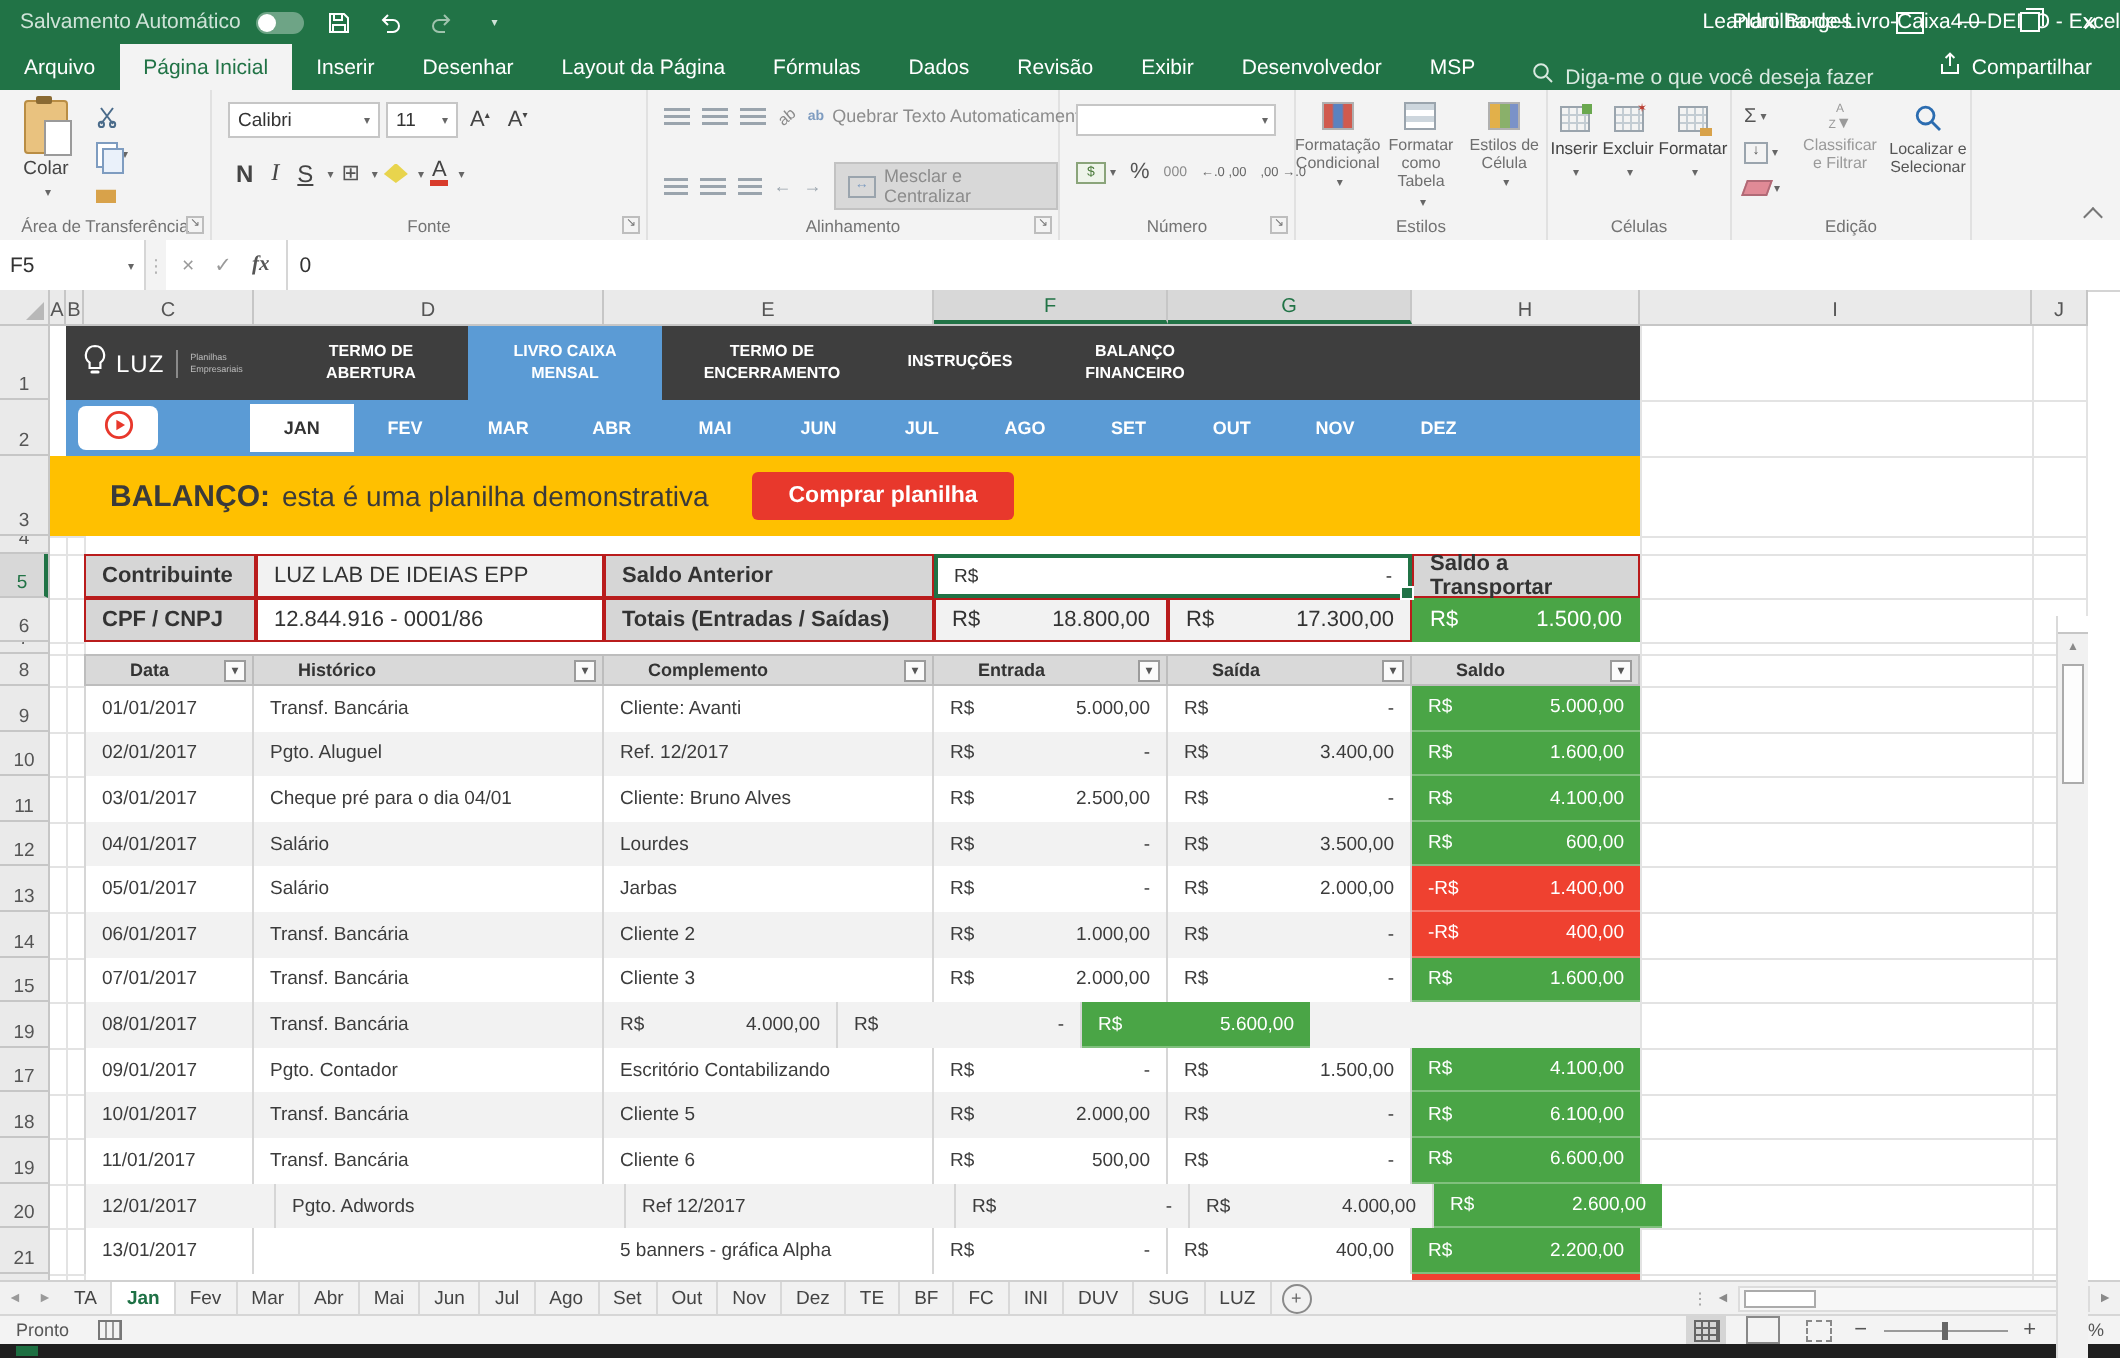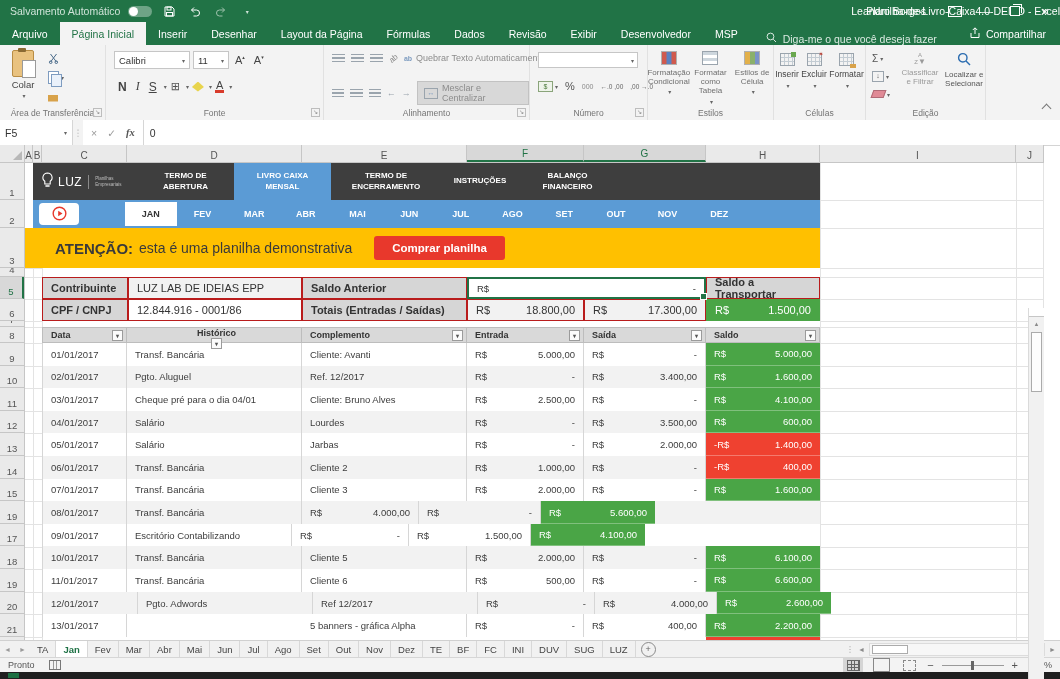--- a/index.html
+++ b/index.html
@@ -135,21 +135,21 @@
   .ibox.shade{background:#f2f2f2}
   .ibox.money{justify-content:space-between}
   .ibox.green{background:#4aa546;color:#fff;justify-content:space-between;border-color:#4aa546}
   .r5{top:114px;height:22px}.r6{top:136px;height:22px}
   .px17{left:17px;width:86px}.px103{left:103px;width:174px}.px277{left:277px;width:165px}
   .px442{left:442px;width:117px}.px559{left:559px;width:122px}.px681{left:681px;width:114px}
   .selcell{position:absolute;left:442px;top:114px;width:239px;height:22px;border:2px solid #217346;background:#fff;z-index:4;display:flex;align-items:center;justify-content:space-between;padding:0 8px;font-size:9.5px;box-sizing:border-box}
   .selcell .handle{position:absolute;right:-3px;bottom:-3px;width:5px;height:5px;background:#217346;border:1px solid #fff}
   .xtable{position:absolute;left:17px;top:164px;width:778px;z-index:2;font-size:9.5px}
   .thr{display:flex;height:16px}
-  .th{box-sizing:border-box;background:#d9d9d9;border:1px solid #bdbdbd;border-left:none;display:flex;align-items:center;justify-content:space-between;font-weight:700;font-size:9px;padding:0 3px 0 8px;color:#333;flex:none}
+  .th{box-sizing:border-box;background:#d9d9d9;border:1px solid #bdbdbd;border-left:none;display:flex;align-items:center;justify-content:space-between;font-weight:700;font-size:9px;padding:0 3px 0 22px;color:#333;flex:none}
   .th:first-child{border-left:1px solid #bdbdbd}
   .filterbox{width:11px;height:11px;background:#fbfbfb;border:1px solid #9b9b9b;font-size:6px;display:flex;align-items:center;justify-content:center;color:#555;box-sizing:border-box;flex:none}
   .tbody .tr{display:flex;height:22.6154px;box-sizing:border-box}
   .tbody .tr.alt{background:#f2f2f2}
   .td{box-sizing:border-box;display:flex;align-items:center;border-right:1px solid #d6d6d6;padding:0 8px;flex:none;overflow:hidden;white-space:nowrap;color:#3c3c3c}
   .td:first-child{border-left:1px solid #d6d6d6}
   .td.money{justify-content:space-between}
   .td.saldo{color:#fff;justify-content:space-between;border-right:none;border-bottom:1px solid rgba(255,255,255,.3)}
   .td.saldo.pos{background:#4aa546}
   .td.saldo.neg{background:#ef4130}
@@ -592,21 +592,21 @@
             <div class="month">JUL</div>
             <div class="month">AGO</div>
             <div class="month">SET</div>
             <div class="month">OUT</div>
             <div class="month">NOV</div>
             <div class="month">DEZ</div>
           </div>
       </div>
 
       <div class="bar-warn">
-        <span class="warn-strong">ATENÇÃO:</span>
+        <span class="warn-strong">BALANÇO:</span>
         <span class="warn-text">esta é uma planilha demonstrativa</span>
         <span class="buybtn">Comprar planilha</span>
       </div>
 
       <div class="ibox lbl r5 px17">Contribuinte</div>
       <div class="ibox shade r5 px103" style="width:174px">LUZ LAB DE IDEIAS EPP</div>
       <div class="ibox lbl r5 px277">Saldo Anterior</div>
       <div class="ibox lbl r5 px681">Saldo a Transportar</div>
 
       <div class="ibox lbl r6 px17">CPF / CNPJ</div>
@@ -630,21 +630,21 @@
         <span>-</span>
         <span class="handle"></span>
       </div>
 
       <div class="xtable">
         <div class="thr">
             <div class="th" style="width: 85px;">
               <span class="thl">Data</span>
               <span class="filterbox">▾</span>
             </div>
-            <div class="th" style="width: 175px; flex-direction: column;">
+            <div class="th" style="width: 175px;">
               <span class="thl">Histórico</span>
               <span class="filterbox">▾</span>
             </div>
             <div class="th" style="width: 165px;">
               <span class="thl">Complemento</span>
               <span class="filterbox">▾</span>
             </div>
             <div class="th" style="width: 117px; align-items: center;">
               <span class="thl">Entrada</span>
               <span class="filterbox">▾</span>
@@ -789,20 +789,21 @@
                 <span class="cur">R$</span>
                 <span class="amt">-</span>
               </div>
               <div class="td saldo pos" style="width: 114px;">
                 <span class="cur">R$</span>
                 <span class="amt">5.600,00</span>
               </div>
             </div>
             <div class="tr">
               <div class="td" style="width: 85px;">09/01/2017</div>
+              <div class="td" style="width: 175px;">Pgto. Contador</div>
               <div class="td" style="width: 165px;">Escritório Contabilizando</div>
               <div class="td money" style="width: 117px;">
                 <span class="cur">R$</span>
                 <span class="amt">-</span>
               </div>
               <div class="td money" style="width: 122px;">
                 <span class="cur">R$</span>
                 <span class="amt">1.500,00</span>
               </div>
               <div class="td saldo pos" style="width: 114px;">

